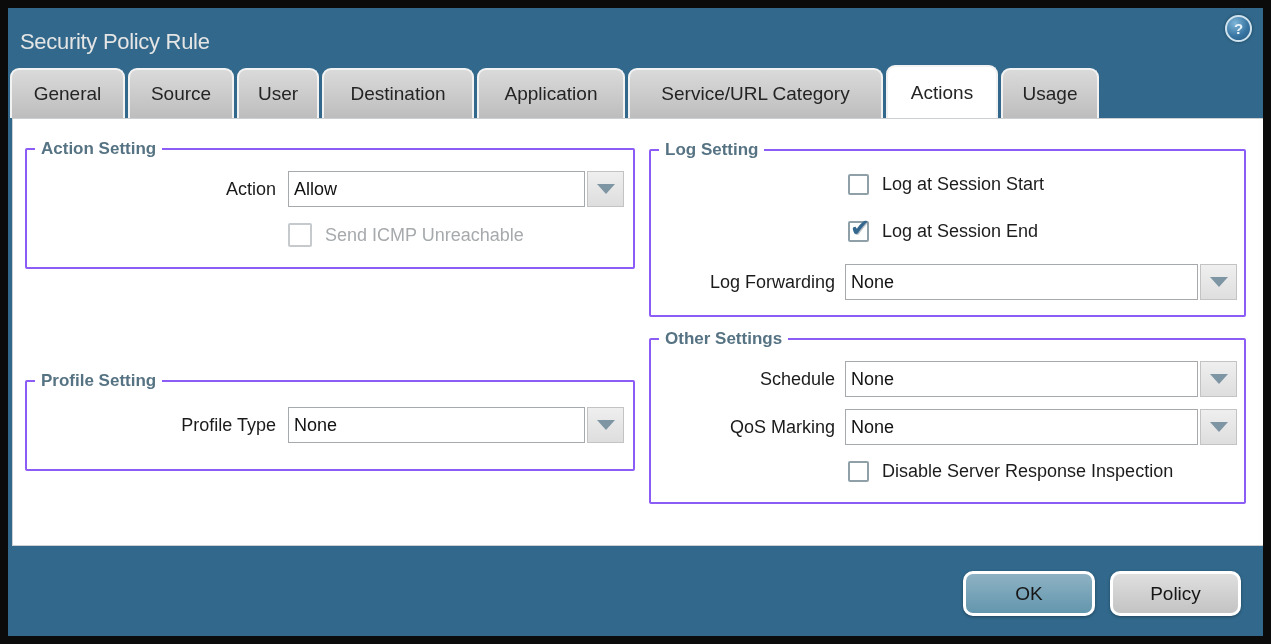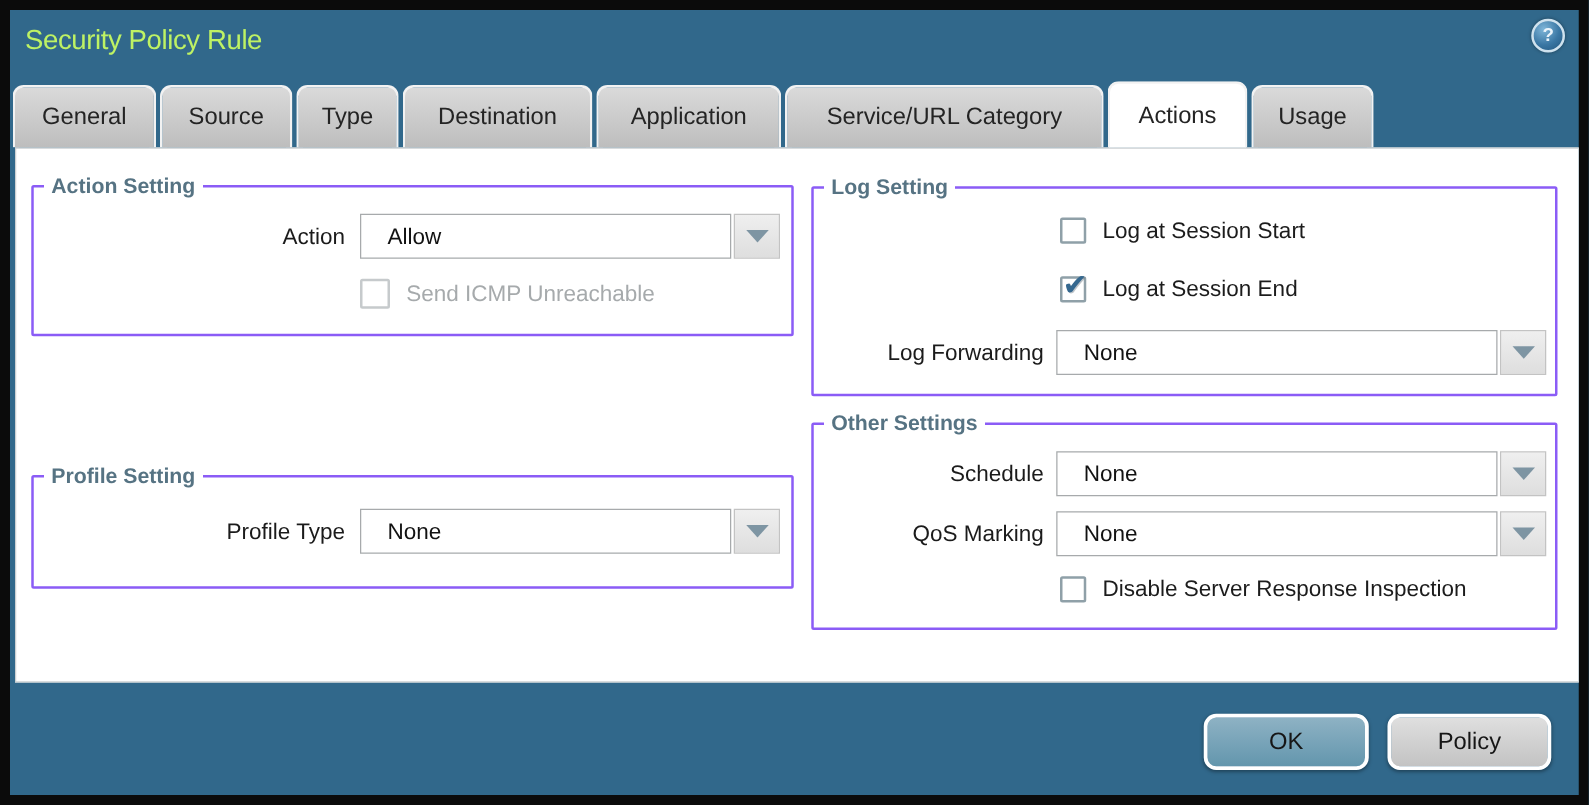--- a/index.html
+++ b/index.html
@@ -4,22 +4,22 @@
 <style>
   * { box-sizing: border-box; }
   html,body { margin:0; padding:0; background:#000; }
   .screen {
     position:relative; width:1271px; height:644px;
     background:#31688b; border:8px solid #0b0b0b;
     font-family:"Liberation Sans", sans-serif; overflow:hidden;
   }
   
   .title {
-    position:absolute; left:12px; top:11px;
-    font-size:22px; letter-spacing:-0.3px; color:#bef264;
+    position:absolute; left:12px; top:21px;
+    font-size:22px; letter-spacing:-0.3px; color:#e5e5e5;
   }
   .help {
     position:absolute; right:11px; top:7px; width:27px; height:27px;
     border-radius:50%; border:2px solid #cfe2ee;
     background:radial-gradient(circle at 35% 28%, #7fb6d9 0%, #3a77a4 55%, #21567f 100%);
     display:flex; align-items:center; justify-content:center;
     color:#eaf4fb; font-size:15px; font-weight:bold; cursor:pointer;
     box-shadow:0 0 3px rgba(0,0,0,.4);
   }
   
@@ -59,21 +59,21 @@
   
   .frow { display:flex; align-items:center; }
   .lbl { font-size:18px; color:#1b1b1b; text-align:right; }
   .col-l .lbl { width:249px; }
   .col-r .lbl { width:184px; }
   .dd { display:flex; height:36px; cursor:pointer; }
   .col-l .dd { margin-left:12px; width:336px; }
   .col-r .dd { margin-left:10px; width:392px; }
   .dd .txt {
     flex:1; border:1px solid #a7aaac; background:#fff;
-    display:flex; align-items:center; padding-left:21px;
+    display:flex; align-items:center; padding-left:5px;
     font-size:18px; color:#121212; overflow:hidden;
   }
   .dd .btn {
     width:37px; margin-left:2px; border:1px solid #c3c3c3;
     background:linear-gradient(#efefef,#dedede);
     display:flex; align-items:center; justify-content:center;
   }
   .tri {
     width:0; height:0; display:block;
     border-left:9px solid transparent; border-right:9px solid transparent;
@@ -123,21 +123,21 @@
   </div>
 
   <div class="tabs">
     <div class="tab">
         <span>General</span>
       </div>
     <div class="tab">
         <span>Source</span>
       </div>
     <div class="tab">
-        <span>Type</span>
+        <span>User</span>
       </div>
     <div class="tab">
         <span>Destination</span>
       </div>
     <div class="tab">
         <span>Application</span>
       </div>
     <div class="tab">
         <span>Service/URL Category</span>
       </div>

